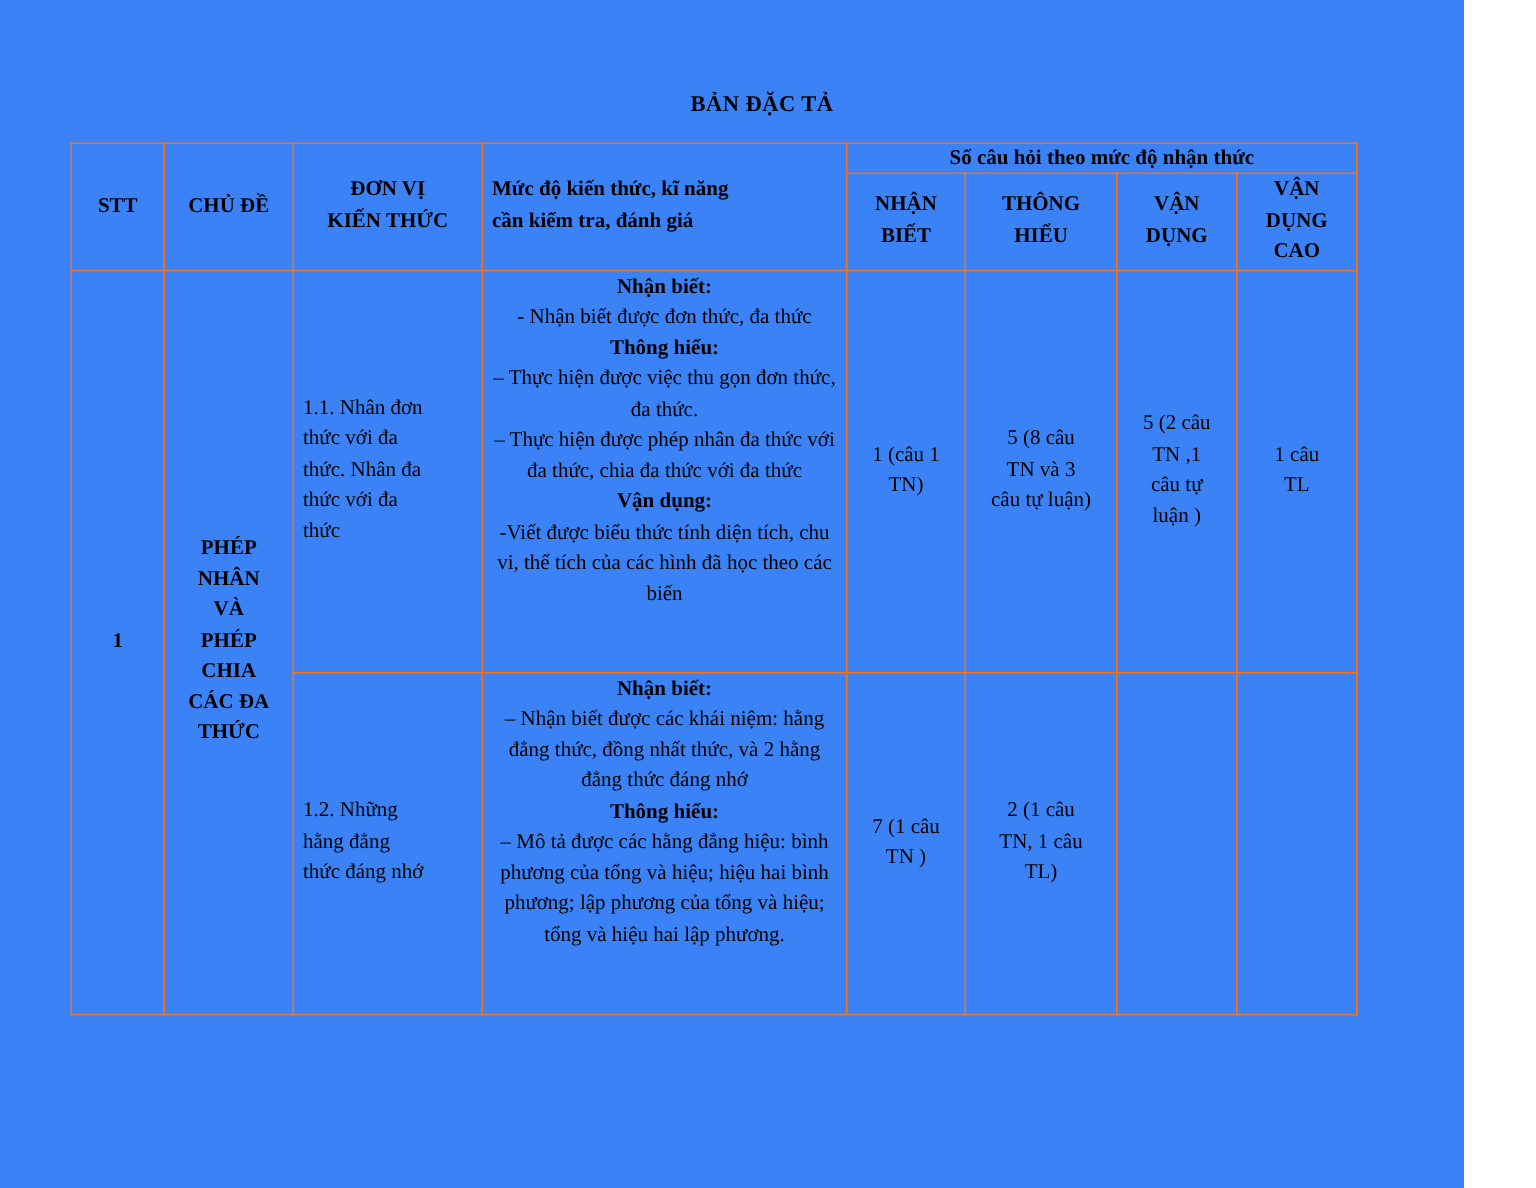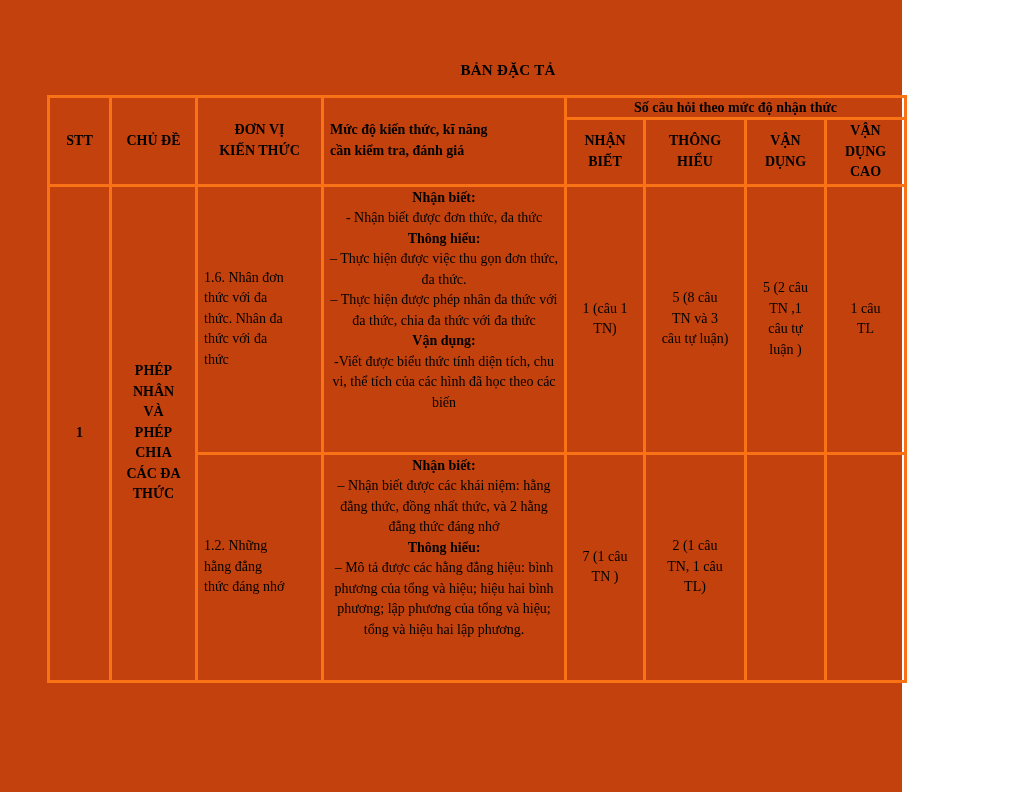--- a/index.html
+++ b/index.html
@@ -11,44 +11,44 @@
     width: 1024px;
     height: 792px;
     font-family: "Liberation Serif", "DejaVu Serif", serif;
     color: #000000;
     position: relative;
     overflow: hidden;
   }
   .page {
     position: absolute;
     top: 0; left: 0;
-    width: 902px;
+    width: 976px;
     height: 792px;
-    background: #c2410c;
+    background: #3b82f6;
   }
   .doc-title {
     position: absolute;
     top: 62px;
     left: 0;
     width: 1016px;
     text-align: center;
     font-weight: bold;
     font-size: 15px;
     letter-spacing: 0.3px;
   }
   table.spec-table {
     position: absolute;
     top: 95px;
     left: 47px;
     width: 857px;
     border-collapse: collapse;
     table-layout: fixed;
   }
   .spec-table th, .spec-table td {
-    border: 3px solid #f97316;
+    border: 1px solid #f97316;
     padding: 1px 3px;
     font-size: 14px;
     line-height: 20.5px;
     vertical-align: middle;
     overflow: hidden;
     word-wrap: break-word;
   }
   .spec-table th {
     font-weight: bold;
     text-align: center;
@@ -133,21 +133,21 @@
 
     <tr class="b1">
       <td rowspan="2" class="stt-cell">1</td>
       <td rowspan="2" class="topic-cell pre">PHÉP
 NHÂN
 VÀ
 PHÉP
 CHIA
 CÁC ĐA
 THỨC</td>
-      <td class="unit-cell pre">1.6. Nhân đơn
+      <td class="unit-cell pre">1.1. Nhân đơn
 thức với đa
 thức. Nhân đa
 thức với đa
 thức</td>
       <td class="crit-cell">
         <div class="crit-label">Nhận biết:</div>
         <div class="crit-text pre">- Nhận biết được đơn thức, đa thức</div>
         <div class="crit-label">Thông hiểu:</div>
         <div class="crit-text pre">– Thực hiện được việc thu gọn đơn thức, đa thức.
 – Thực hiện được phép nhân đa thức với đa thức, chia đa thức với đa thức</div>

